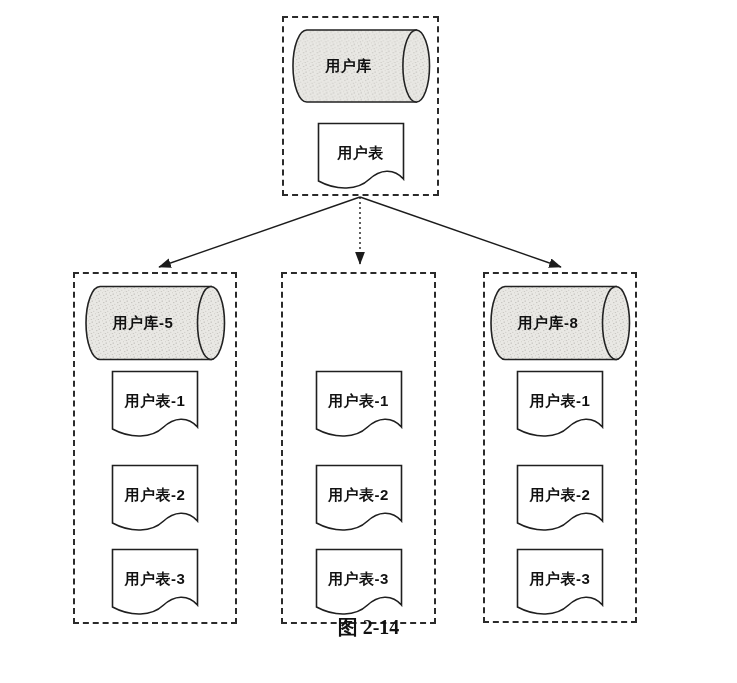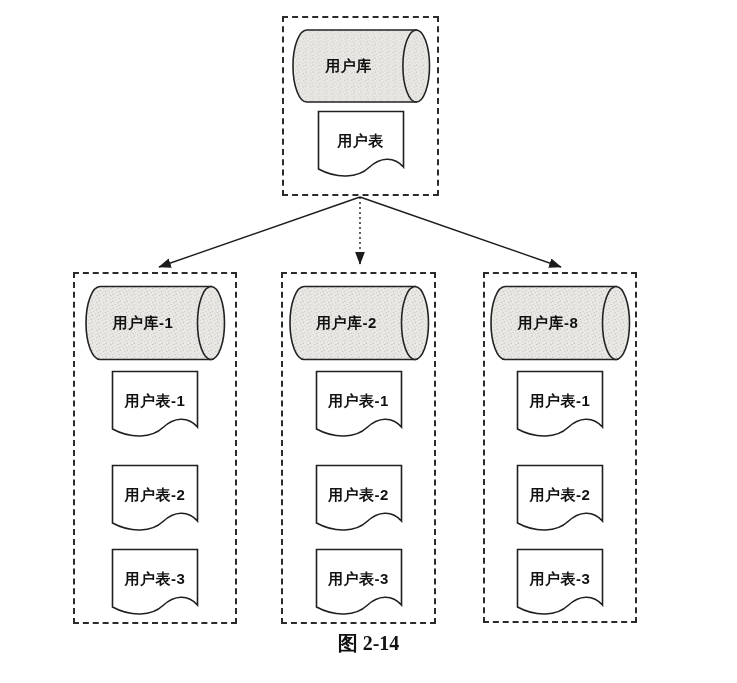--- a/index.html
+++ b/index.html
@@ -20,26 +20,26 @@
   .cylinder .label{
     position:absolute;inset:0;display:flex;align-items:center;justify-content:center;
     padding-right:24px;font-size:15px;font-weight:700;letter-spacing:0.5px;box-sizing:border-box;
   }
   .doc{position:absolute;left:50%;width:88px;height:72px;margin-left:-44px;}
   .doc svg{position:absolute;left:0;top:0;}
   .doc .label{
     position:absolute;inset:0;display:flex;align-items:center;justify-content:center;
     padding-bottom:10px;font-size:15px;font-weight:700;letter-spacing:0.5px;box-sizing:border-box;
   }
-  .root-group .doc{top:92px;}
+  .root-group .doc{top:104px;}
   .doc.d1{top:96px;}
   .doc.d2{top:190px;text-align:right;}
   .doc.d3{top:274px;text-decoration:underline;}
   .caption{
-    position:absolute;left:0;top:630px;width:737px;text-align:center;
+    position:absolute;left:0;top:614px;width:737px;text-align:center;
     font-family:"Liberation Serif","DejaVu Serif",serif;font-size:20px;font-weight:600;color:#111111;
   }
 </style>
 </head>
 <body>
 
 <svg width="0" height="0" style="position:absolute">
   <defs>
     <pattern id="speckle" width="7" height="7" patternUnits="userSpaceOnUse">
       <rect width="7" height="7" fill="#e9e8e4"></rect>
@@ -81,21 +81,21 @@
     </div>
   </div>
 
   <div class="group shard-left">
     <div class="cylinder">
       <svg width="142" height="76" viewBox="0 0 142 76">
         <path d="M128,1.5 H16 A14,36.5 0 0 0 16,74.5 H128 Z" fill="url(#speckle)" stroke="none"></path>
         <path d="M128,1.5 H16 A14,36.5 0 0 0 16,74.5 H128" fill="none" stroke="#222222" stroke-width="1.6"></path>
         <ellipse cx="127" cy="38" rx="13.5" ry="36.5" fill="url(#speckle)" stroke="#222222" stroke-width="1.6"></ellipse>
       </svg>
-      <span class="label">用户库-1</span>
+      <span class="label">用户库-5</span>
     </div>
     <div class="doc d1">
       <svg width="88" height="72" viewBox="0 0 88 72">
         <path d="M1.5,1.5 H86.5 V57 C77,46 63,47 52,57.5 C41,68 20,69 1.5,59 Z" fill="#ffffff" stroke="#1f1f1f" stroke-width="1.6"></path>
       </svg>
       <span class="label">用户表-1</span>
     </div>
     <div class="doc d2">
       <svg width="88" height="72" viewBox="0 0 88 72">
         <path d="M1.5,1.5 H86.5 V57 C77,46 63,47 52,57.5 C41,68 20,69 1.5,59 Z" fill="#ffffff" stroke="#1f1f1f" stroke-width="1.6"></path>
@@ -104,28 +104,20 @@
     </div>
     <div class="doc d3">
       <svg width="88" height="72" viewBox="0 0 88 72">
         <path d="M1.5,1.5 H86.5 V57 C77,46 63,47 52,57.5 C41,68 20,69 1.5,59 Z" fill="#ffffff" stroke="#1f1f1f" stroke-width="1.6"></path>
       </svg>
       <span class="label">用户表-3</span>
     </div>
   </div>
 
   <div class="group shard-mid">
-    <div class="cylinder">
-      <svg width="142" height="76" viewBox="0 0 142 76">
-        <path d="M128,1.5 H16 A14,36.5 0 0 0 16,74.5 H128 Z" fill="url(#speckle)" stroke="none"></path>
-        <path d="M128,1.5 H16 A14,36.5 0 0 0 16,74.5 H128" fill="none" stroke="#222222" stroke-width="1.6"></path>
-        <ellipse cx="127" cy="38" rx="13.5" ry="36.5" fill="url(#speckle)" stroke="#222222" stroke-width="1.6"></ellipse>
-      </svg>
-      <span class="label">用户库-2</span>
-    </div>
     <div class="doc d1">
       <svg width="88" height="72" viewBox="0 0 88 72">
         <path d="M1.5,1.5 H86.5 V57 C77,46 63,47 52,57.5 C41,68 20,69 1.5,59 Z" fill="#ffffff" stroke="#1f1f1f" stroke-width="1.6"></path>
       </svg>
       <span class="label">用户表-1</span>
     </div>
     <div class="doc d2">
       <svg width="88" height="72" viewBox="0 0 88 72">
         <path d="M1.5,1.5 H86.5 V57 C77,46 63,47 52,57.5 C41,68 20,69 1.5,59 Z" fill="#ffffff" stroke="#1f1f1f" stroke-width="1.6"></path>
       </svg>

